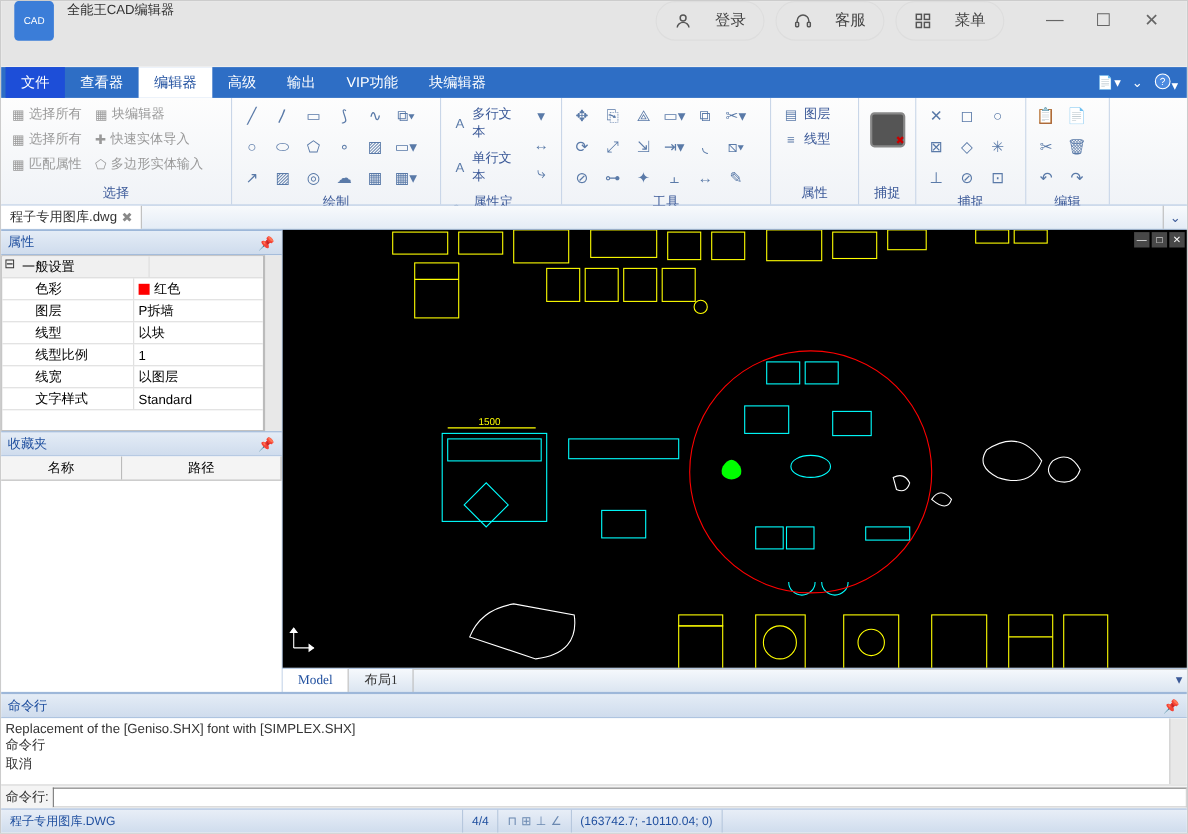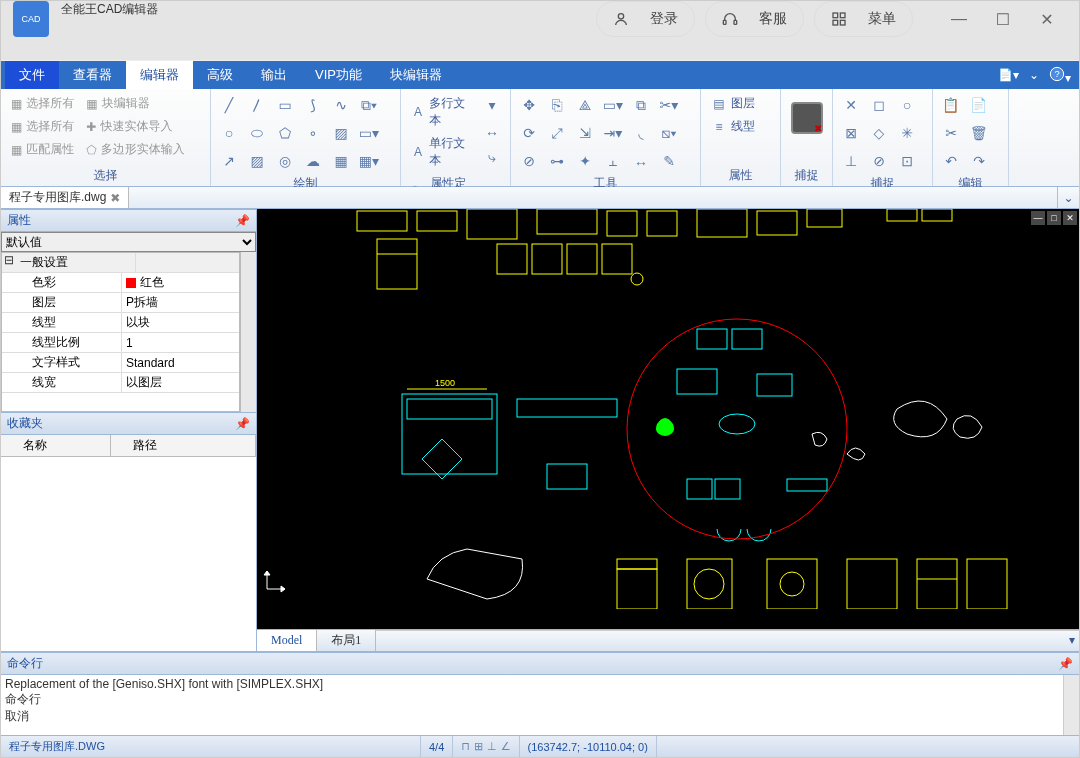--- a/index.html
+++ b/index.html
@@ -56,21 +56,21 @@
 .prop-row { display: flex; font-size: 12px; border-bottom: 1px solid #ddd; }
 .prop-row.header { background: #f0f0f0; font-weight: normal; }
 .prop-row .expander { width: 14px; text-align: center; color: #333; }
 .prop-row .k { width: 120px; padding: 1px 2px 1px 30px; border-right: 1px solid #ddd; }
 .prop-row .k.top { padding-left: 4px; }
 .prop-row .v { flex: 1; padding: 1px 4px; display: flex; align-items: center; gap: 4px; }
 .color-swatch { width: 10px; height: 10px; background: #f00; display: inline-block; }
 .prop-scroll { width: 16px; background: #e8e8e8; border-left: 1px solid #bbb; }
 .fav-area { flex: 1; background: #fff; display: flex; flex-direction: column; min-height: 0; }
 .fav-header { display: flex; font-size: 12px; border-bottom: 1px solid #bbb; background: #f4f4f4; }
-.fav-header div { padding: 2px 22px; border-right: 1px solid #bbb; }
+.fav-header div { padding: 2px 22px; border-right: 1px solid #bbb; text-align: center; }
 .fav-header div:first-child { width: 110px; }
 .fav-body { flex: 1; }
 
 
 .canvas-wrap { flex: 1; display: flex; flex-direction: column; min-width: 0; }
 .canvas { flex: 1; background: #000; position: relative; overflow: hidden; }
 .canvas svg { position: absolute; top: 0; left: 0; }
 .canvas .vp-controls { position: absolute; top: 2px; right: 2px; display: flex; gap: 2px; }
 .canvas .vp-controls span { width: 14px; height: 14px; background: rgba(120,120,120,0.6); color: #fff; font-size: 9px; display: flex; align-items: center; justify-content: center; cursor: pointer; }
 
@@ -336,25 +336,20 @@
   </div>
   <div class="file-tabs-end">⌄</div>
 </div>
 
 <div class="main-area">
   <div class="left-panels">
     <div class="panel-title">
       <span>属性</span>
       <span class="pin">📌</span>
     </div>
-    <div style="display:flex">
-      <select class="prop-select">
-        <option>默认值</option>
-      </select>
-    </div>
     <div style="display:flex; height:160px">
       <div class="prop-grid" style="flex:1">
         <div class="prop-row header">
           <span class="expander">⊟</span>
             <span class="k top">一般设置</span>
         </div>
         <div class="prop-row">
             <span class="k">色彩</span>
             <span class="v">
               <span class="color-swatch"></span>
@@ -367,26 +362,26 @@
           </div>
         <div class="prop-row">
             <span class="k">线型</span>
             <span class="v">以块</span>
           </div>
         <div class="prop-row">
             <span class="k">线型比例</span>
             <span class="v">1</span>
           </div>
         <div class="prop-row">
+            <span class="k">线宽</span>
+            <span class="v">以图层</span>
+          </div>
+        <div class="prop-row">
             <span class="k">文字样式</span>
             <span class="v">Standard</span>
-          </div>
-        <div class="prop-row">
-            <span class="k">线宽</span>
-            <span class="v">以图层</span>
           </div>
       </div>
       <div class="prop-scroll"></div>
     </div>
     <div class="panel-title">
       <span>收藏夹</span>
       <span class="pin">📌</span>
     </div>
     <div class="fav-area">
       <div class="fav-header">
@@ -495,20 +490,24 @@
   <div class="panel-title">
     <span>命令行</span>
     <span class="pin">📌</span>
   </div>
   <div class="cmd-log">
     <div>Replacement of the [Geniso.SHX] font with [SIMPLEX.SHX]</div>
     <div>命令行</div>
     <div>取消</div>
     <div class="scroll"></div>
   </div>
+  <div class="cmd-input-row">
+    <span class="label">命令行:</span>
+    <input type="text" style="">
+  </div>
 </div>
 
 <div class="status-bar">
   <div class="cell" style="width:420px">程子专用图库.DWG</div>
   <div class="cell">4/4</div>
   <div class="cell">
     <span class="status-icon">⊓</span>
     <span class="status-icon">⊞</span>
     <span class="status-icon">⊥</span>
     <span class="status-icon">∠</span>

